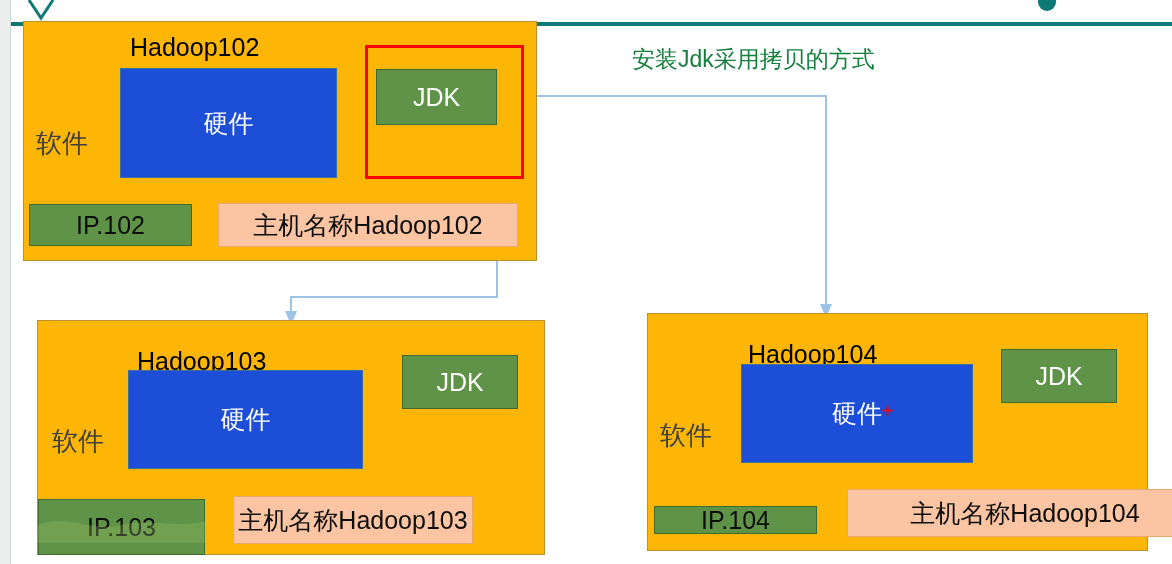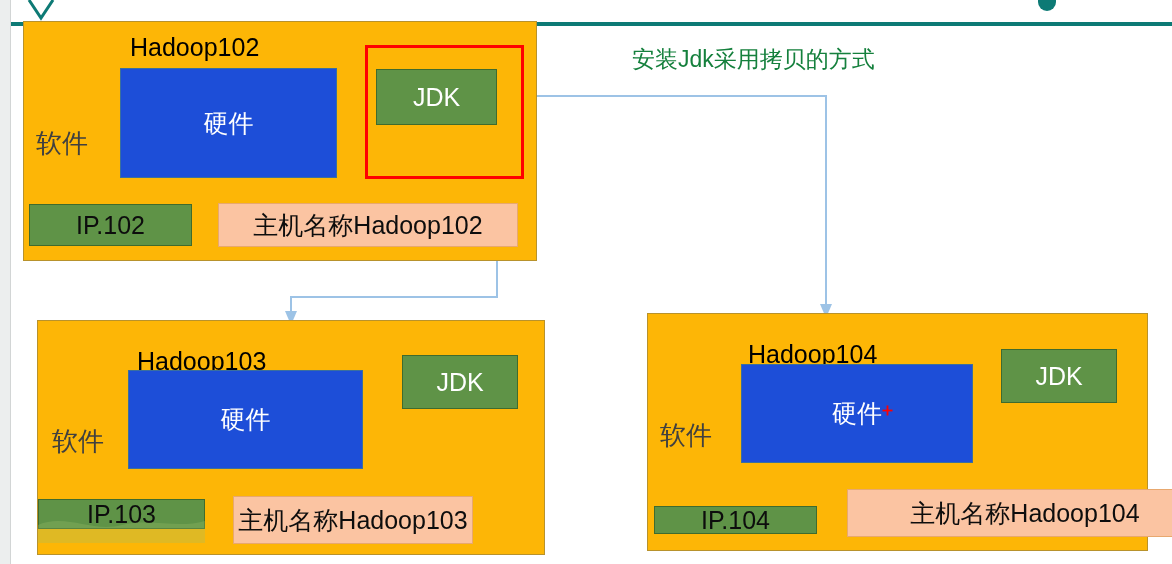--- a/index.html
+++ b/index.html
@@ -203,21 +203,21 @@
 
   <div class="host" style="left:37px; top:320px; width:508px; height:235px;">
     <div class="host-title" style="left:99px; top:28px;">Hadoop103</div>
     <div class="soft-label" style="left:14px; top:107px;">软件</div>
     <div class="hw" style="left:90px; top:49px; width:235px; height:99px;">
       <span class="hw-text">硬件</span>
     </div>
     <div class="jdk" style="left:364px; top:34px; width:116px; height:54px;">
       <span>JDK</span>
     </div>
-    <div class="ipbox" style="left:0px; top:178px; width:167px; height:30px;">
+    <div class="ipbox" style="left:0px; top:178px; width:167px; height:56px;">
       <span>IP.103</span>
     </div>
     <svg class="wave-tint" style="left:0px; top:178px; width:167px; height:44px;" viewBox="0 0 167 44">
       <path d="M0,26 C28,14 54,34 84,26 C112,19 140,30 167,22 L167,44 L0,44 Z" fill="#9cc06a"></path>
     </svg>
     <div class="hostnamebox" style="left:195px; top:175px; width:240px; height:48px;">
       <span>主机名称Hadoop103</span>
     </div>
   </div>
 

